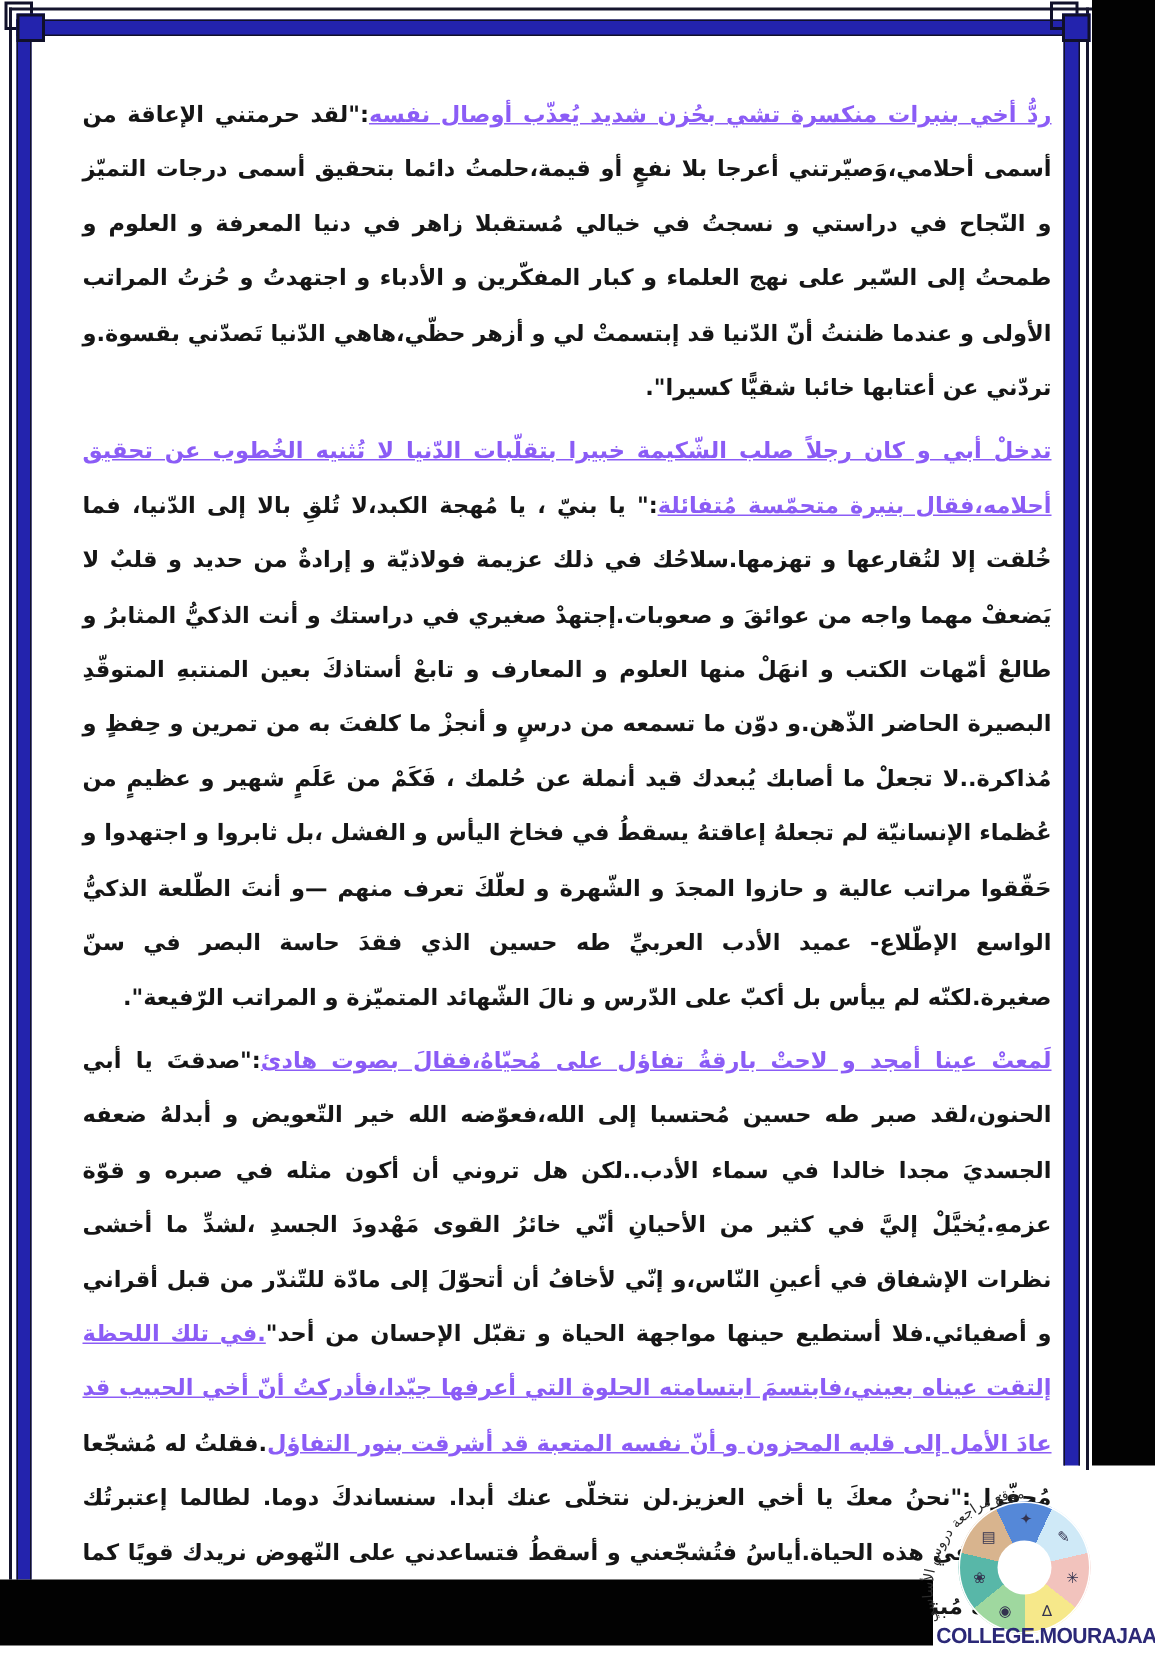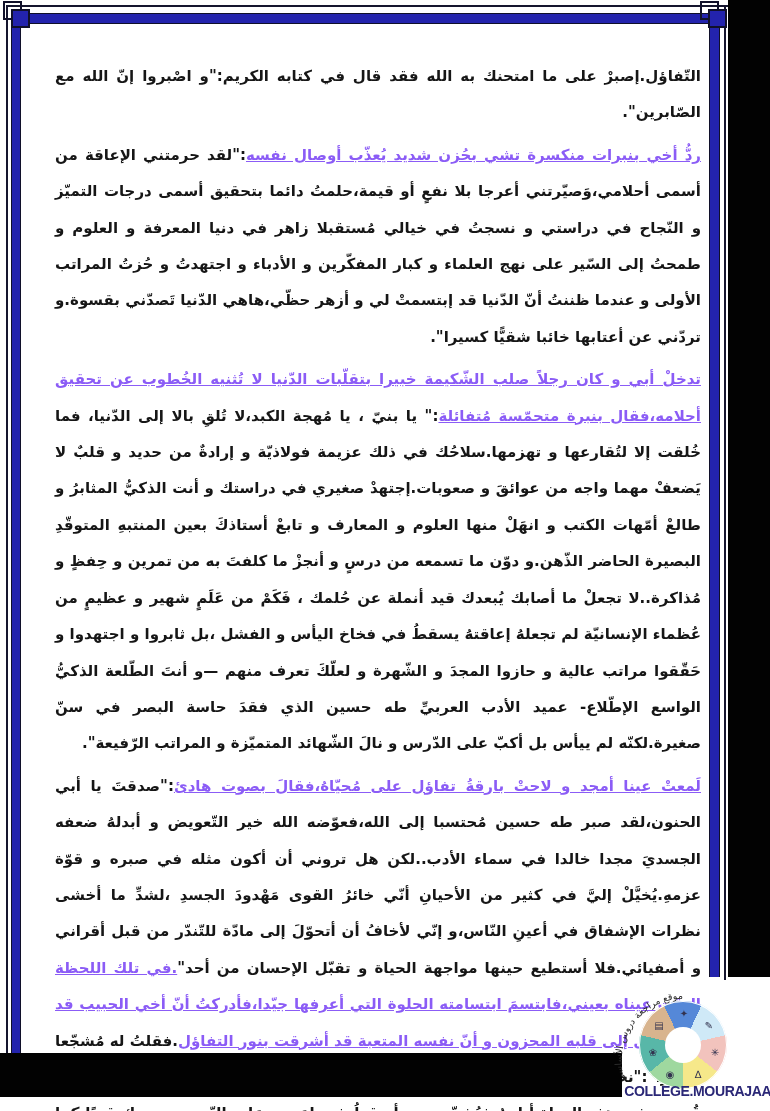--- a/index.html
+++ b/index.html
@@ -66,21 +66,20 @@
   <div class="corner corner-tl">
     <div class="sq1"></div>
     <div class="sq2"></div>
   </div>
   <div class="corner corner-tr">
     <div class="sq1"></div>
     <div class="sq2"></div>
   </div>
 
   <main class="doc" id="doc-body">
-      <p class="p-body"><span class="run-k">التّفاؤل.إصبرْ على ما امتحنك به الله فقد قال في كتابه الكريم:"و اصْبروا إنّ الله مع الصّابرين".</span></p>
       <p class="p-body"><span class="run-g">ردُّ أخي بنبرات منكسرة تشي بحُزن شديد يُعذّب أوصال نفسه</span><span class="run-k">:"لقد حرمتني الإعاقة من أسمى أحلامي،وَصيّرتني أعرجا بلا نفعٍ أو قيمة،حلمتُ دائما بتحقيق أسمى درجات التميّز و النّجاح في دراستي و نسجتُ في خيالي مُستقبلا زاهر في دنيا المعرفة و العلوم و طمحتُ إلى السّير على نهج العلماء و كبار المفكّرين و الأدباء و اجتهدتُ و حُزتُ المراتب الأولى و عندما ظننتُ أنّ الدّنيا قد إبتسمتْ لي و أزهر حظّي،هاهي الدّنيا تَصدّني بقسوة.و تردّني عن أعتابها خائبا شقيًّا كسيرا".</span></p>
       <p class="p-body"><span class="run-g">تدخلْ أبي و كان رجلاً صلب الشّكيمة خبيرا بتقلّبات الدّنيا لا تُثنيه الخُطوب عن تحقيق أحلامه،فقال بنبرة متحمّسة مُتفائلة</span><span class="run-k">:" يا بنيّ ، يا مُهجة الكبد،لا تُلقِ بالا إلى الدّنيا، فما خُلقت إلا لتُقارعها و تهزمها.سلاحُك في ذلك عزيمة فولاذيّة و إرادةٌ من حديد و قلبٌ لا يَضعفْ مهما واجه من عوائقَ و صعوبات.إجتهدْ صغيري في دراستك و أنت الذكيُّ المثابرُ و طالعْ أمّهات الكتب و انهَلْ منها العلوم و المعارف و تابعْ أستاذكَ بعين المنتبهِ المتوقّدِ البصيرة الحاضر الذّهن.و دوّن ما تسمعه من درسٍ و أنجزْ ما كلفتَ به من تمرين و حِفظٍ و مُذاكرة..لا تجعلْ ما أصابك يُبعدك قيد أنملة عن حُلمك ، فَكَمْ من عَلَمٍ شهير و عظيمٍ من عُظماء الإنسانيّة لم تجعلهُ إعاقتهُ يسقطُ في فخاخ اليأس و الفشل ،بل ثابروا و اجتهدوا و حَقّقوا مراتب عالية و حازوا المجدَ و الشّهرة و لعلّكَ تعرف منهم —و أنتَ الطّلعة الذكيُّ الواسع الإطّلاع- عميد الأدب العربيِّ طه حسين الذي فقدَ حاسة البصر في سنّ صغيرة.لكنّه لم ييأس بل أكبّ على الدّرس و نالَ الشّهائد المتميّزة و المراتب الرّفيعة".</span></p>
       <p class="p-body"><span class="run-g">لَمعتْ عينا أمجد و لاحتْ بارقةُ تفاؤل على مُحيّاهُ،فقالَ بصوت هادئ</span><span class="run-k">:"صدقتَ يا أبي الحنون،لقد صبر طه حسين مُحتسبا إلى الله،فعوّضه الله خير التّعويض و أبدلهُ ضعفه الجسديَ مجدا خالدا في سماء الأدب..لكن هل تروني أن أكون مثله في صبره و قوّة عزمهِ.يُخيَّلْ إليَّ في كثير من الأحيانِ أنّي خائرُ القوى مَهْدودَ الجسدِ ،لشدِّ ما أخشى نظرات الإشفاق في أعينِ النّاس،و إنّي لأخافُ أن أتحوّلَ إلى مادّة للتّندّر من قبل أقراني و أصفيائي.فلا أستطيع حينها مواجهة الحياة و تقبّل الإحسان من أحد"</span><span class="run-g">.في تلك اللحظة إلتقت عيناه بعيني،فابتسمَ ابتسامته الحلوة التي أعرفها جيّدا،فأدركتُ أنّ أخي الحبيب قد عادَ الأمل إلى قلبه المحزون و أنّ نفسه المتعبة قد أشرقت بنور التفاؤل</span><span class="run-k">.فقلتُ له مُشجّعا مُحفّزا :"نحنُ معكَ يا أخي العزيز.لن نتخلّى عنك أبدا. سنساندكَ دوما. لطالما إعتبرتُك قُدوتي في هذه الحياة.أياسُ فتُشجّعني و أسقطُ فتساعدني على النّهوض نريدك قويًا كما عهدناكَ مُبتسما للحياة مُستهزئا بالخطوبِ".</span></p>
     </main>
 
   <div class="scan-strip-right"></div>
   <div class="scan-bar-bottom"></div>
 
   <div class="logo">
     <div class="logo-ring"></div>

